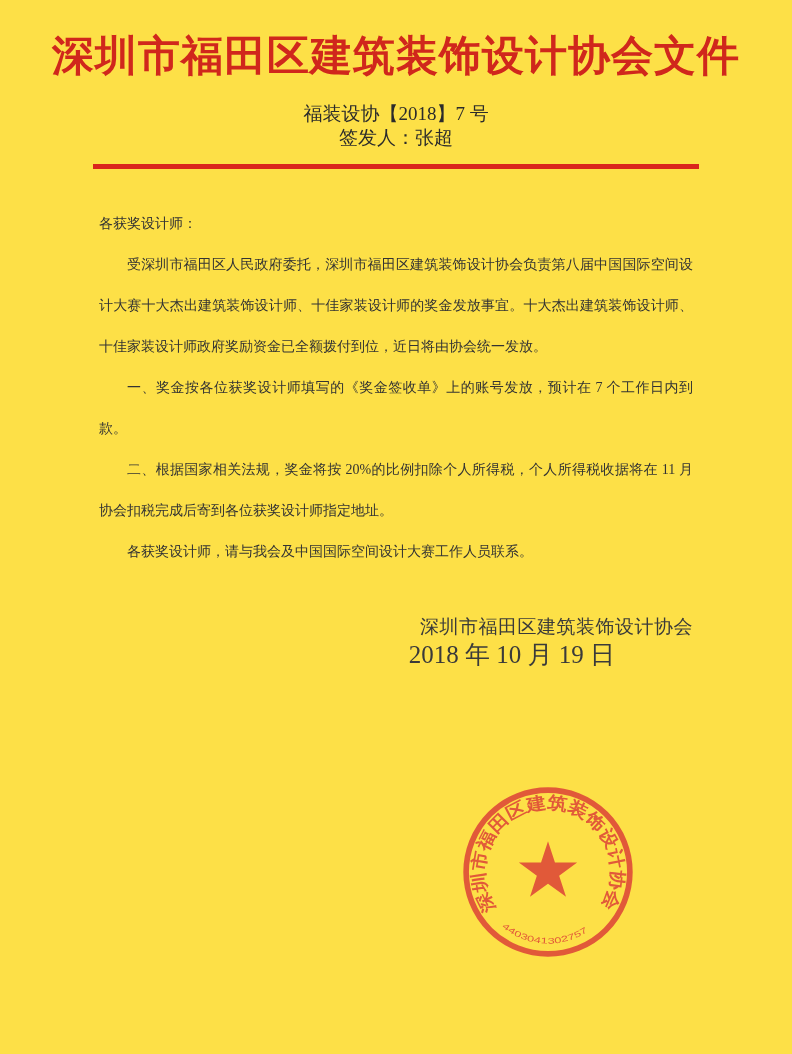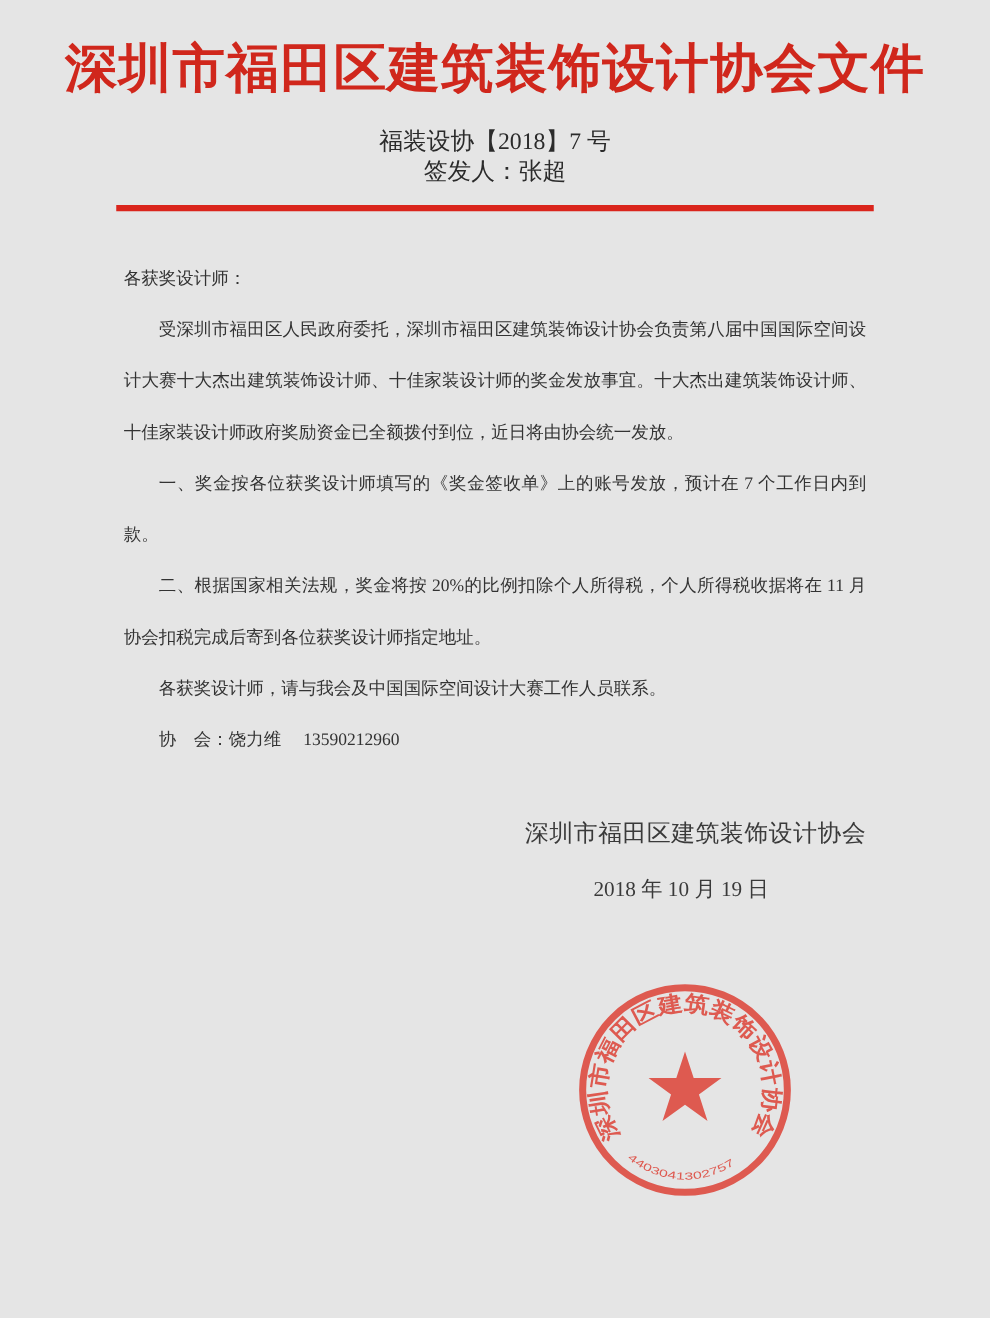--- a/index.html
+++ b/index.html
@@ -1,19 +1,19 @@
 <!DOCTYPE html>
 <html><head>
 <meta charset="utf-8">
 <style>
   html,body{margin:0;padding:0;background:#ffffff;}
   .page{
     position:relative;
     width:792px;height:1054px;
-    background:#e5e5e5;
+    background:#fde047;
     overflow:hidden;
     font-family:"Liberation Serif","DejaVu Serif",serif;
     color:#303030;
   }
   .org-title{
     padding-top:28px;
     text-align:center;
     font-size:42px;
     line-height:56px;
     font-weight:bold;
@@ -67,22 +67,21 @@
   }
   .sig-org{
     text-align:right;
     font-size:19px;
     line-height:30px;
     letter-spacing:0.5px;
   }
   .sig-date{
     text-align:right;
     padding-right:78px;
-    margin-top:16px;
-    font-size:17px;
+    font-size:25px;
     line-height:26px;
   }
   .stamp{
     position:absolute;
     left:461px;
     top:785px;
     width:174px;
     height:174px;
     z-index:3;
     opacity:0.85;
@@ -106,21 +105,20 @@
 
   <div class="doc-title">
   </div>
 
   <div class="body-text">
     <p>各获奖设计师：</p>
     <p class="indent">受深圳市福田区人民政府委托，深圳市福田区建筑装饰设计协会负责第八届中国国际空间设计大赛十大杰出建筑装饰设计师、十佳家装设计师的奖金发放事宜。十大杰出建筑装饰设计师、十佳家装设计师政府奖励资金已全额拨付到位，近日将由协会统一发放。</p>
     <p class="indent">一、奖金按各位获奖设计师填写的《奖金签收单》上的账号发放，预计在 7 个工作日内到款。</p>
     <p class="indent">二、根据国家相关法规，奖金将按 20%的比例扣除个人所得税，个人所得税收据将在 11 月协会扣税完成后寄到各位获奖设计师指定地址。</p>
     <p class="indent">各获奖设计师，请与我会及中国国际空间设计大赛工作人员联系。</p>
-    <p class="indent">协　会：饶力维　 13590212960</p>
   </div>
 
   <div class="signature">
     <div class="sig-org">深圳市福田区建筑装饰设计协会</div>
     <div class="sig-date">2018 年 10 月 19 日</div>
   </div>
 
   <div class="stamp">
     <svg viewBox="0 0 170 170" xmlns="http://www.w3.org/2000/svg">
       <defs>

